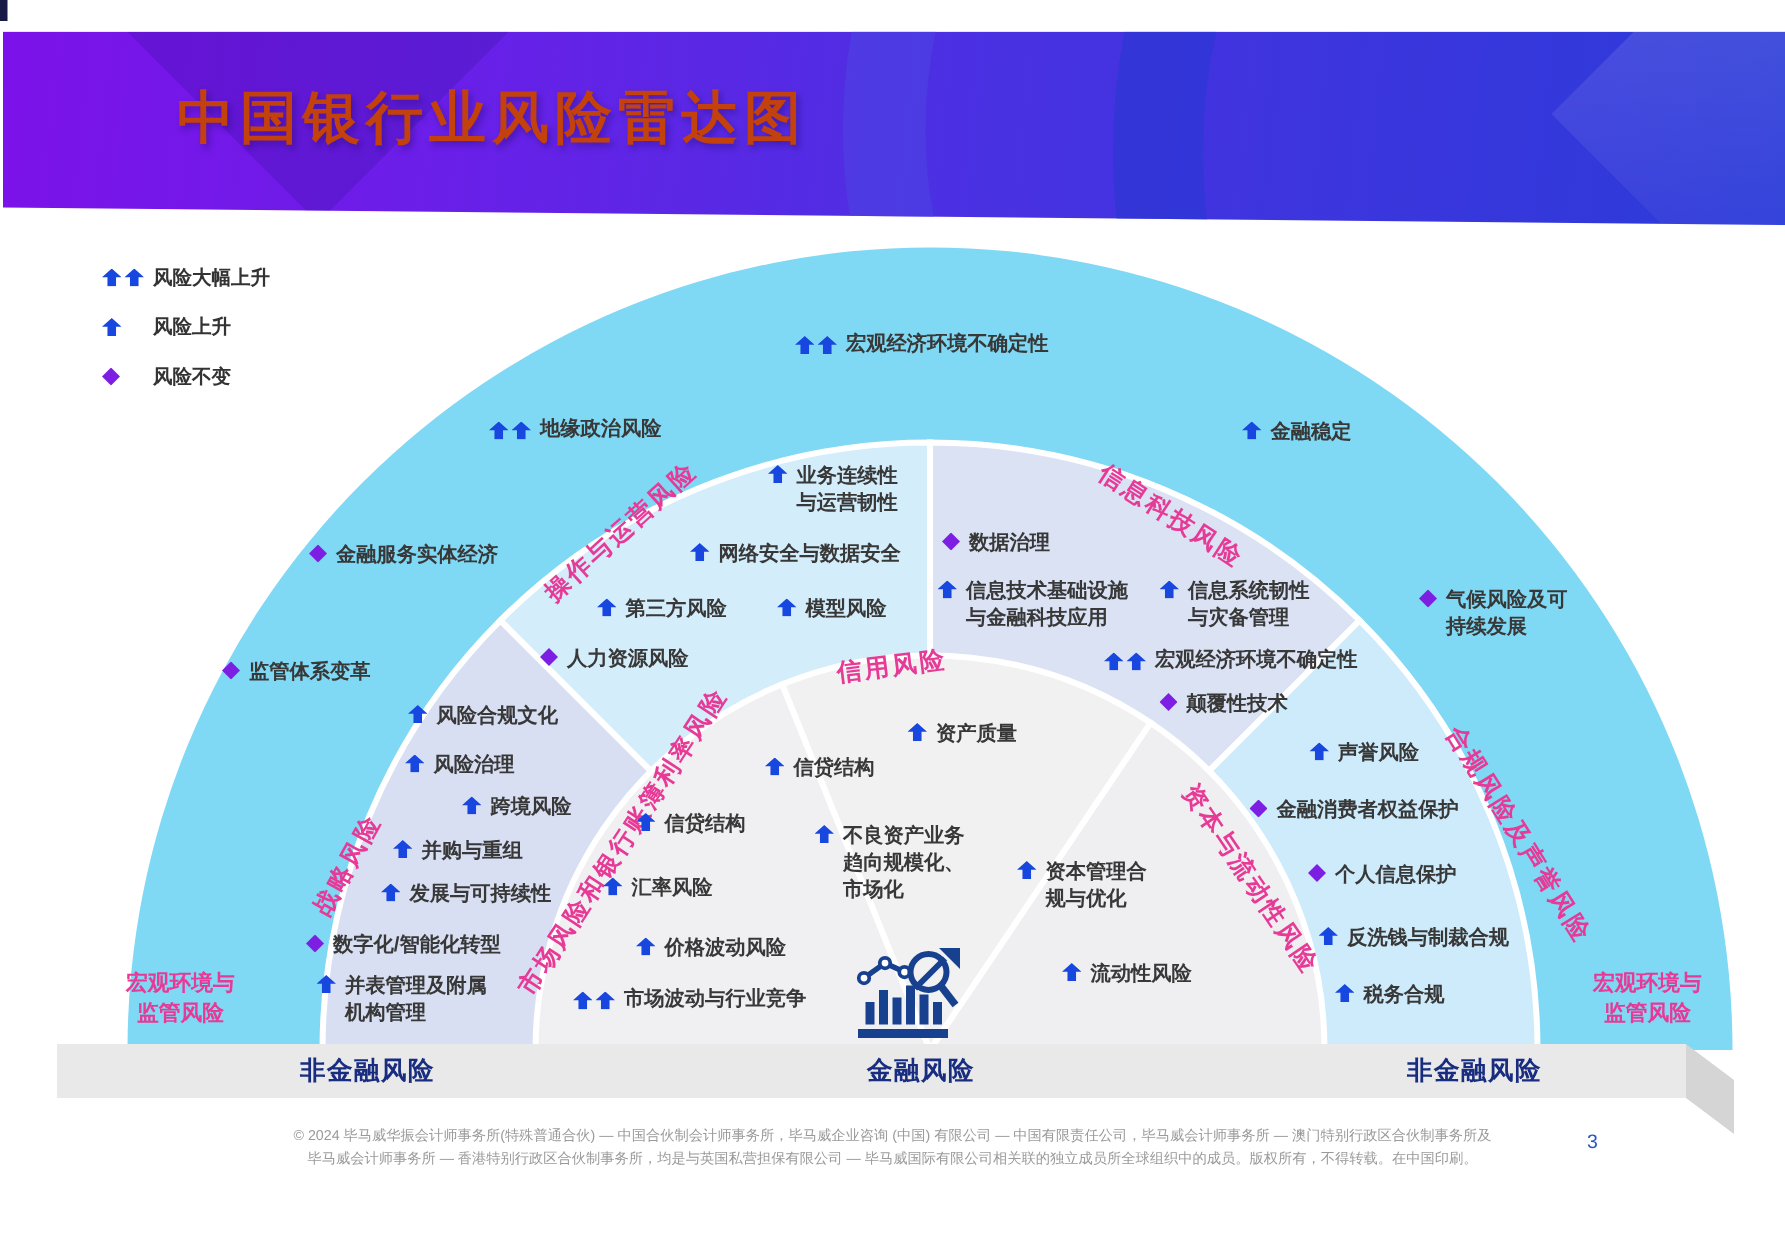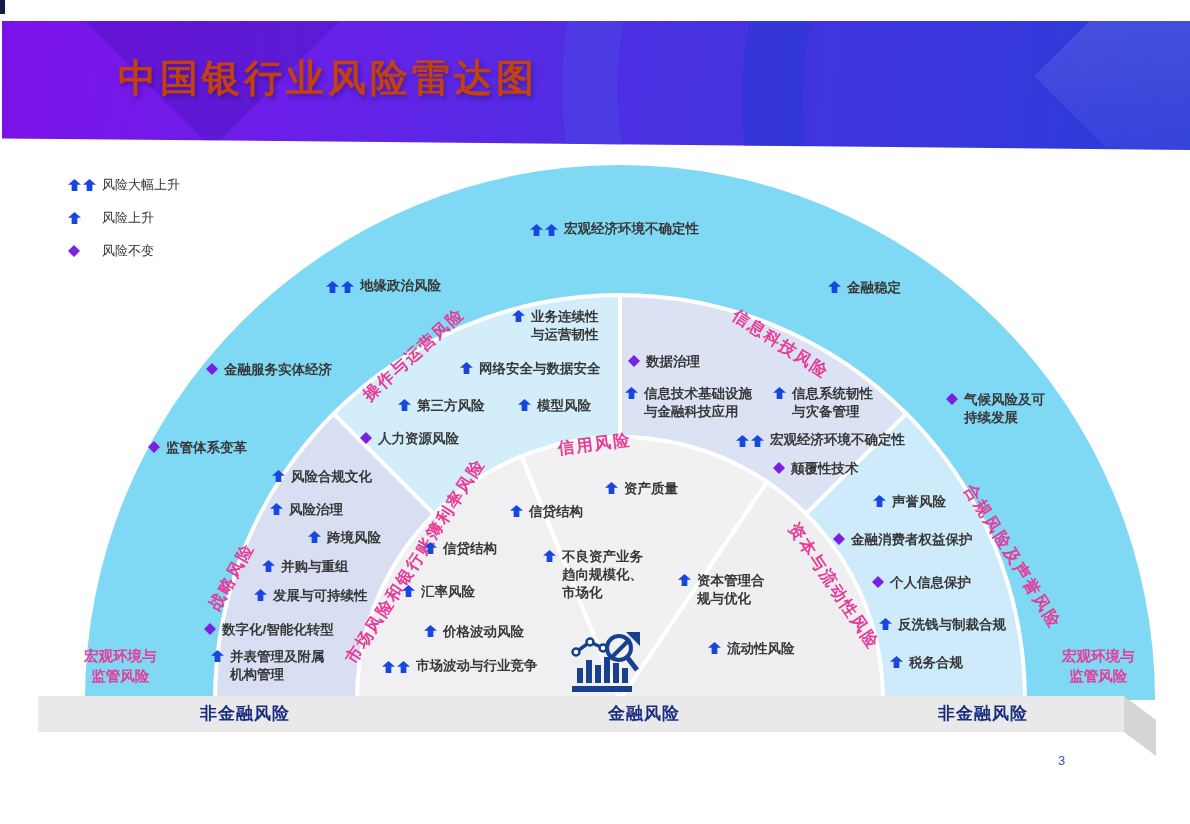--- a/index.html
+++ b/index.html
@@ -19,21 +19,21 @@
   .arc2{left:740px;top:-340px;width:720px;height:720px;border:60px solid rgba(43,56,210,.65);}
   .chev1{position:absolute;left:1080px;top:-60px;width:230px;height:230px;transform:rotate(45deg);
          background:linear-gradient(135deg,rgba(255,255,255,.16),rgba(255,255,255,0));}
   .chev2{position:absolute;left:120px;top:-90px;width:180px;height:180px;transform:rotate(45deg);
          background:rgba(30,10,120,.18);}
   .title{
     position:absolute;left:118px;top:53px;color:#c2410c;font-size:38px;font-weight:bold;
     letter-spacing:4px;text-shadow:2px 3px 4px rgba(20,10,90,.35);white-space:nowrap;
   }
   
-  .legend-row{position:absolute;display:flex;align-items:center;font-size:13px;font-weight:normal;color:#333;}
+  .legend-row{position:absolute;display:flex;align-items:center;font-size:13px;font-weight:bold;color:#333;}
   .legend-row .icwrap{width:34px;display:flex;gap:2px;align-items:center;}
   
   .ic{display:inline-block;width:13px;height:12px;flex:none;}
   .up{background:#1847df;clip-path:polygon(50% 0,100% 48%,72% 48%,72% 100%,28% 100%,28% 48%,0 48%);}
   .dia{background:#7d1fe2;width:12px;height:12px;clip-path:polygon(50% 0,100% 50%,50% 100%,0 50%);}
   .dblic{display:inline-flex;gap:2px;flex:none;}
   
   .item{
     position:absolute;display:flex;gap:6px;align-items:flex-start;
     font-size:13.5px;font-weight:bold;color:#383838;line-height:1.32;white-space:pre-line;
@@ -177,18 +177,20 @@
   <line x1="40" y1="29" x2="60" y2="9" stroke="#17418f" stroke-width="4"></line>
   <polygon points="56,2 70,2 70,16" fill="#17418f"></polygon>
 </svg>
 
 <div class="macro" style="left:84px;top:646px">宏观环境与
 监管风险</div>
 <div class="macro" style="left:1062px;top:646px">宏观环境与
 监管风险</div>
 
 <div class="baselbl" style="left:200px;top:702px">非金融风险</div>
-<div class="baselbl" style="left:608px;top:702px">金融风险</div>
+<div class="baselbl" style="left:578px;top:702px">金融风险</div>
 <div class="baselbl" style="left:938px;top:702px">非金融风险</div>
 
 <div class="footer">
+  <div>© 2024 毕马威华振会计师事务所(特殊普通合伙) — 中国合伙制会计师事务所，毕马威企业咨询 (中国) 有限公司 — 中国有限责任公司，毕马威会计师事务所 — 澳门特别行政区合伙制事务所及</div>
+  <div>毕马威会计师事务所 — 香港特别行政区合伙制事务所，均是与英国私营担保有限公司 — 毕马威国际有限公司相关联的独立成员所全球组织中的成员。版权所有，不得转载。在中国印刷。</div>
 </div>
 <div class="pagenum">3</div>
 
 </body></html>

